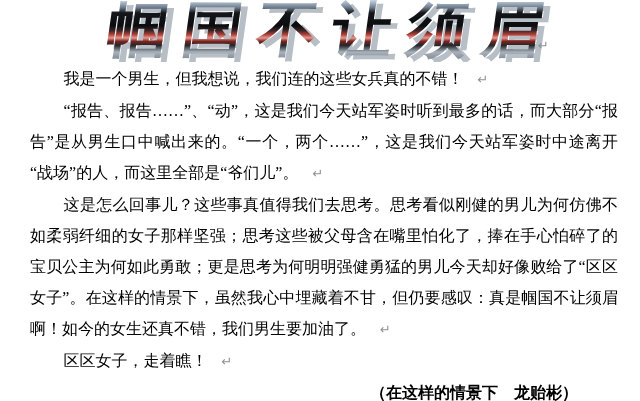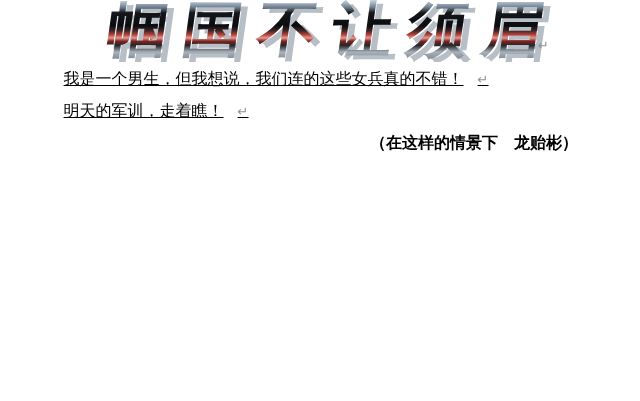--- a/index.html
+++ b/index.html
@@ -22,21 +22,21 @@
     font-size:13px;color:#8d9298;
     font-family:"DejaVu Sans",sans-serif;
   }
   .body{
     padding:1px 22px 0 30px;
     font-size:16px;
     line-height:31px;
     text-align:justify;
   }
   .body p{margin:0;}
-  .indent{text-indent:2.1em;text-decoration:underline;}
+  .indent{text-indent:2.1em;}
   .pmark{
     color:#8d9298;
     font-size:13px;
     font-family:"DejaVu Sans",sans-serif;
     margin-left:14px;
   }
   .signature{
     text-align:right;
     margin-right:40px !important;
     font-weight:bold;
@@ -71,20 +71,22 @@
         <text x="7" y="4" fill="#9fa9b2" opacity="0.75">帼国不让须眉</text>
         <text x="0" y="0" fill="url(#chromeGrad)">帼国不让须眉</text>
       </g>
     </svg>
     <span class="title-pilcrow">↵</span>
   </div>
 
   <div class="body">
     <p class="indent"><span>我是一个男生，但我想说，我们连的这些女兵真的不错！</span><span class="pmark">↵</span></p>
 
+    <p class="indent"><span>“报告、报告……”、“动”，这是我们今天站军姿时听到最多的话，而大部分“报告”是从男生口中喊出来的。“一个，两个……”，这是我们今天站军姿时中途离开“战场”的人，而这里全部是“爷们儿”。</span><span class="pmark">↵</span></p>
 
+    <p class="indent"><span>这是怎么回事儿？这些事真值得我们去思考。思考看似刚健的男儿为何仿佛不如柔弱纤细的女子那样坚强；思考这些被父母含在嘴里怕化了，捧在手心怕碎了的宝贝公主为何如此勇敢；更是思考为何明明强健勇猛的男儿今天却好像败给了“区区女子”。在这样的情景下，虽然我心中埋藏着不甘，但仍要感叹：真是帼国不让须眉啊！如今的女生还真不错，我们男生要加油了。</span><span class="pmark">↵</span></p>
 
-    <p class="indent"><span>明天的军训，走着瞧！</span><span class="pmark">↵</span></p>
+    <p class="indent"><span>区区女子，走着瞧！</span><span class="pmark">↵</span></p>
 
     <p class="signature"><span>（在这样的情景下　龙贻彬）</span></p>
   </div>
 
 </div>
 
 </body></html>

